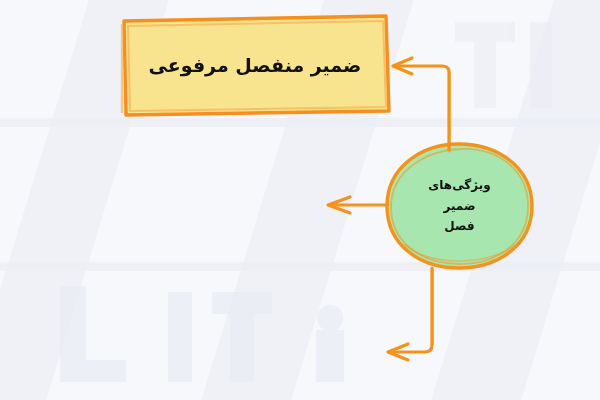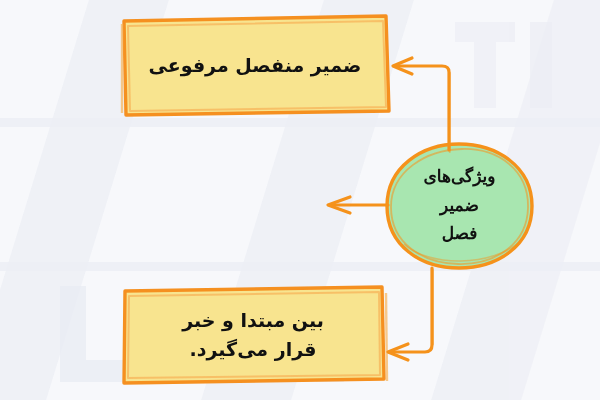--- a/index.html
+++ b/index.html
@@ -64,24 +64,23 @@
     padding: 4px 10px;
     box-sizing: border-box;
   }
 
   .box-label {
     font-size: 19px;
     font-weight: 600;
   }
 
   .circle-label {
-    font-size: 17px;
+    font-size: 12px;
     font-weight: 700;
     line-height: 1.7;
-    font-family: Liberation Serif, serif;
   }
 
   
   .connector-layer {
     position: absolute;
     inset: 0;
     z-index: 2;
     pointer-events: none;
   }
   .connector-layer svg { display: block; overflow: visible; }
@@ -146,29 +145,20 @@
     <div class="node node-box" style="left:118px; top:12px; width:274px; height:107px;">
       <svg class="box-svg" viewBox="0 0 274 107" preserveAspectRatio="none" xmlns="http://www.w3.org/2000/svg" aria-hidden="true">
         <path d="M6 9 L268 4 L271 99 L8 103 Z" fill="#f8e48f" stroke="#f59020" stroke-width="3.4" stroke-linejoin="round"></path>
         <path d="M10 14 L265 9 L268 95 L12 99 Z" fill="none" stroke="#f7b45a" stroke-width="2" opacity="0.75" stroke-linejoin="round"></path>
         <path d="M4 12 L4 101" fill="none" stroke="#f7b45a" stroke-width="2.4" opacity="0.7"></path>
       </svg>
       <div class="node-label box-label">ضمیر منفصل مرفوعی</div>
     </div>
 
 
-    <div class="node node-box" style="left:118px; top:283px; width:270px; height:104px;">
-      <svg class="box-svg" viewBox="0 0 270 104" preserveAspectRatio="none" xmlns="http://www.w3.org/2000/svg" aria-hidden="true">
-        <path d="M7 8 L264 4 L266 96 L6 100 Z" fill="#f8e48f" stroke="#f59020" stroke-width="3.4" stroke-linejoin="round"></path>
-        <path d="M11 13 L261 9 L262 92 L10 95 Z" fill="none" stroke="#f7b45a" stroke-width="2" opacity="0.75" stroke-linejoin="round"></path>
-        <path d="M268 10 L269 98" fill="none" stroke="#f7b45a" stroke-width="2.4" opacity="0.7"></path>
-      </svg>
-      <div class="node-label box-label">بین مبتدا و خبر
-قرار می‌گیرد.</div>
-    </div>
 
     <div class="node node-circle" style="left:382px; top:140px; width:155px; height:132px;">
       <svg class="circle-svg" viewBox="0 0 155 132" preserveAspectRatio="none" xmlns="http://www.w3.org/2000/svg" aria-hidden="true">
         <path d="M77 4
                  C114 4 150 26 150 66
                  C150 106 115 128 77 128
                  C39 128 5 106 5 66
                  C5 27 40 4 77 4 Z" fill="#a8e6b0" stroke="#f5921b" stroke-width="3.4"></path>
         <path d="M80 9
                  C116 8 147 30 146 68

